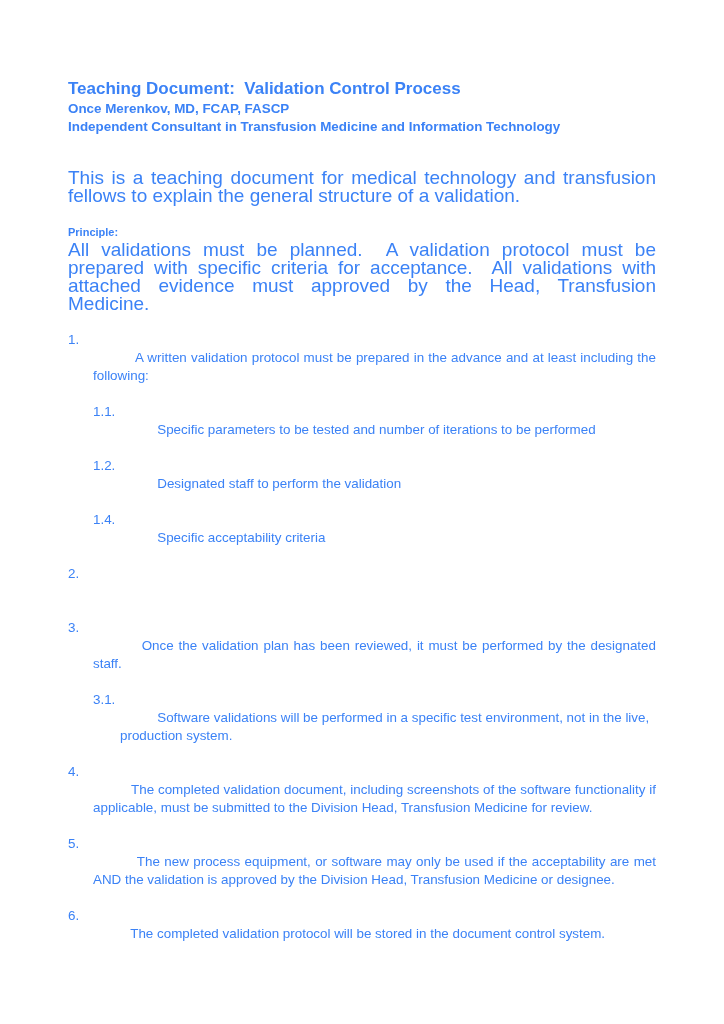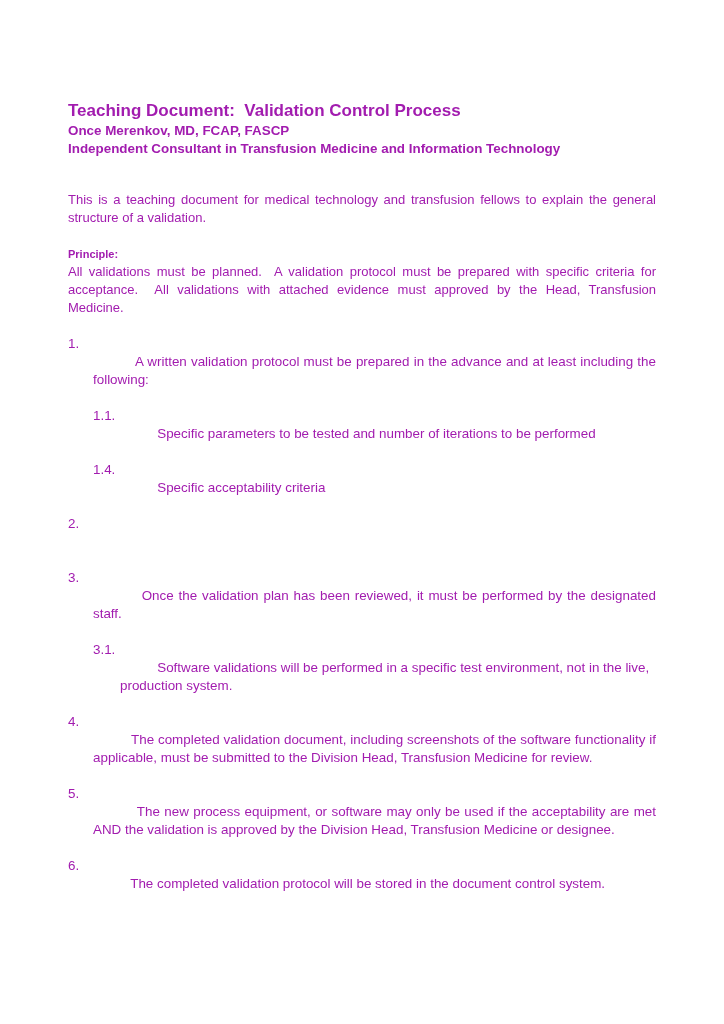--- a/index.html
+++ b/index.html
@@ -7,23 +7,23 @@
     padding: 0;
     background: #ffffff;
   }
   .page {
     position: relative;
     width: 724px;
     height: 1024px;
     background: #ffffff;
     overflow: hidden;
     font-family: "Liberation Sans", "DejaVu Sans", sans-serif;
-    color: #a21caf;
+    color: #3b82f6;
     box-sizing: border-box;
-    padding: 100px 68px 0 68px;
+    padding: 78px 68px 0 68px;
   }
   .content {
     width: 588px;
   }
   .doc-title {
     font-size: 17px;
     line-height: 22px;
     font-weight: bold;
     margin: 0;
     white-space: pre-wrap;
@@ -31,21 +31,21 @@
   .doc-subtitle {
     font-size: 13.4px;
     line-height: 18px;
     font-weight: bold;
     white-space: pre-wrap;
   }
   .header-block {
     margin-bottom: 33px;
   }
   p.body-par {
-    font-size: 13px;
+    font-size: 19px;
     line-height: 18px;
     margin: 0 0 18px 0;
     text-align: justify;
     white-space: pre-wrap;
   }
   .section-heading {
     font-size: 11px;
     line-height: 18px;
     font-weight: bold;
     white-space: pre-wrap;
@@ -103,20 +103,23 @@
 
       <div class="policy-list">
 
         <div class="li">
           <span class="num">1.</span><span>A written validation protocol must be prepared in the advance and at least including the following:</span>
         </div>
         <div class="subli">
           <span class="num">1.1.</span><span>Specific parameters to be tested and number of iterations to be performed</span>
         </div>
         <div class="subli">
+          <span class="num">1.2.</span><span>Designated staff to perform the validation</span>
+        </div>
+        <div class="subli">
           <span class="num">1.4.</span><span>Specific acceptability criteria</span>
         </div>
 
         <div class="li">
           <span class="num">2.</span>
         </div>
 
         <div class="li">
           <span class="num">3.</span><span>Once the validation plan has been reviewed, it must be performed by the designated staff.</span>
         </div>

